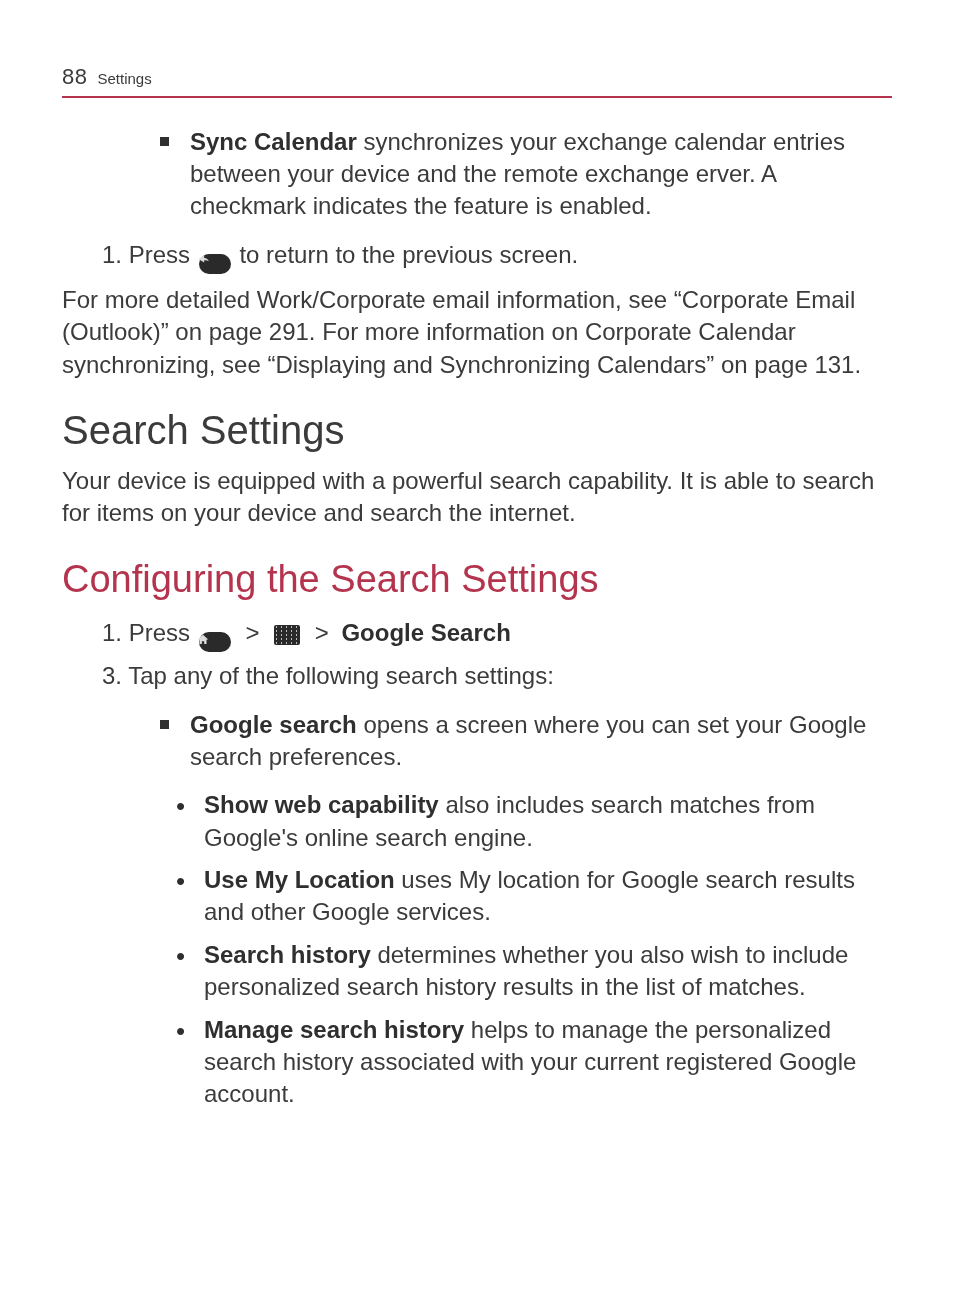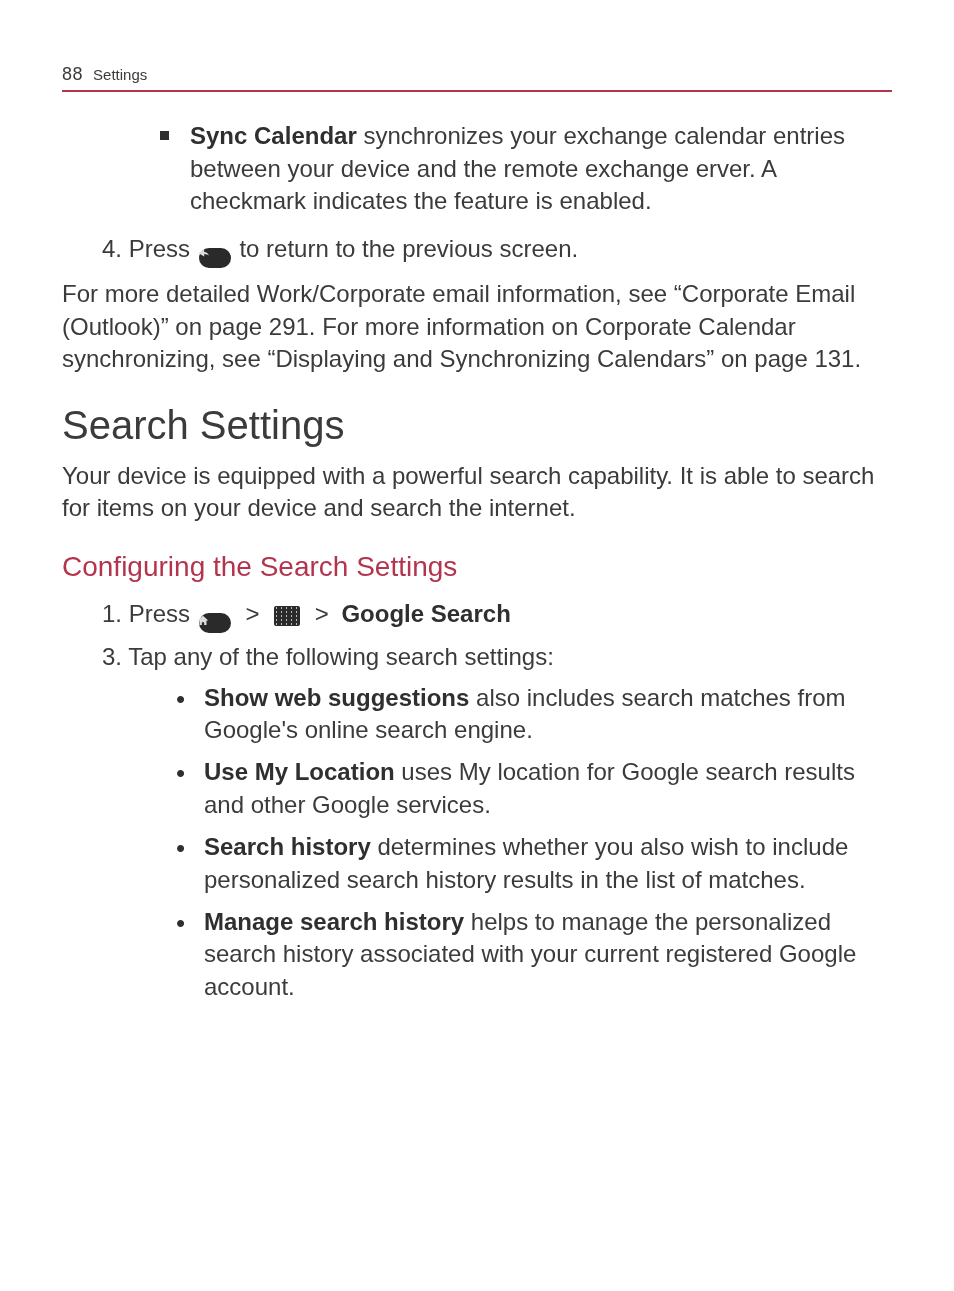--- a/index.html
+++ b/index.html
@@ -20,21 +20,21 @@
     width: 954px;
   }
   .header {
     display: flex;
     align-items: baseline;
     border-bottom: 2px solid #b4344d;
     padding-bottom: 4px;
     margin-bottom: 28px;
   }
   .page-num {
-    font-size: 18px;
+    font-size: 22px;
     color: #3b3b3b;
     margin-right: 10px;
     letter-spacing: 0.5px;
   }
   .section-name {
     font-size: 15px;
     color: #3b3b3b;
   }
 
   .para { margin: 2px 0 10px 0; }
@@ -42,21 +42,21 @@
 
   h1.section-title {
     font-weight: 300;
     font-size: 40px;
     color: #3b3b3b;
     margin: 22px 0 8px 0;
   }
   h2.subheading {
     font-weight: 400;
     color: #b4344d;
-    font-size: 28px;
+    font-size: 38px;
     margin: 24px 0 12px 0;
   }
   b, .bold { font-weight: 700; color:#2f2f2f; }
 
   ol.steps {
     list-style: none;
     padding: 0;
     margin: 0;
   }
   ol.steps > li {
@@ -137,21 +137,21 @@
     <span class="section-name">Settings</span>
   </div>
 
   <ul class="square">
     <li>
       <b>Sync Calendar</b><span> synchronizes your exchange calendar entries between your device and the remote exchange erver. A checkmark indicates the feature is enabled.</span>
     </li>
   </ul>
 
   <div class="para" style="padding-left:64px;text-indent:-24px;">
-    <span>4. Press </span>
+    <span>1. Press </span>
     <span class="icon icon-back"><svg viewBox="0 0 24 24">
           <path fill="#ddd" d="M14 5c4 0 7 2 8 6-2-2-4-2-8-2v4L4 7l10-6v4z"></path>
         </svg></span>
     <span> to return to the previous screen.</span>
   </div>
 
   <p class="para flush">For more detailed Work/Corporate email information, see “Corporate Email (Outlook)” on page 291. For more information on Corporate Calendar synchronizing, see “Displaying and Synchronizing Calendars” on page 131.</p>
 
   <h1 class="section-title">Search Settings</h1>
 
@@ -168,24 +168,29 @@
       <span class="sep">&gt;</span>
       <span class="icon icon-grid"></span>
       <span class="sep">&gt;</span>
       <b>Google Search</b>
     </li>
     <li>
       <span>3. </span><span>Tap any of the following search settings:</span>
     </li>
   </ol>
 
+  <ul class="square">
+    <li>
+      <b>Google search</b><span> opens a screen where you can set your Google search preferences.</span>
+    </li>
+  </ul>
 
   <ul class="disc">
     <li>
-      <b>Show web suggestions</b><span> also includes search matches from Google's online search engine.</span>
+      <b>Show web capability</b><span> also includes search matches from Google's online search engine.</span>
     </li>
     <li>
       <b>Use My Location</b><span> uses My location for Google search results and other Google services.</span>
     </li>
     <li>
       <b>Search history</b><span> determines whether you also wish to include personalized search history results in the list of matches.</span>
     </li>
     <li>
       <b>Manage search history</b><span> helps to manage the personalized search history associated with your current registered Google account.</span>
     </li>

